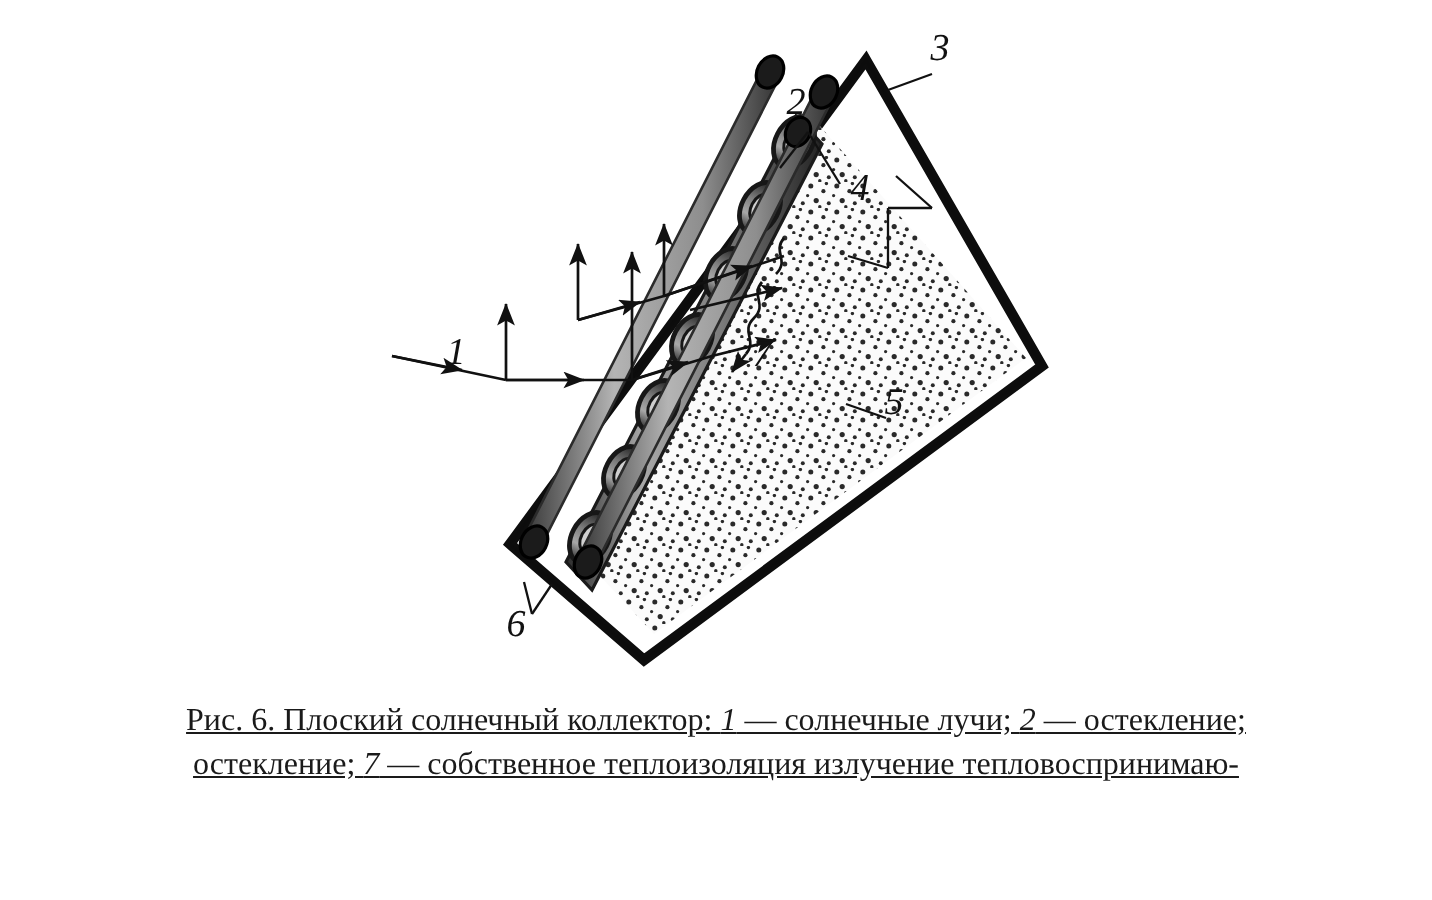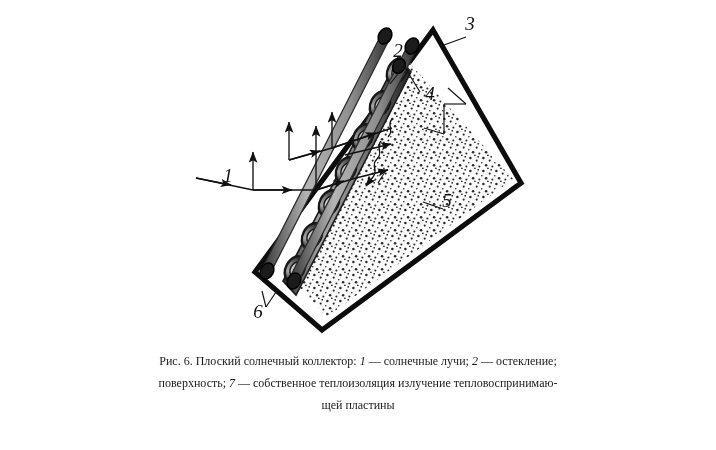--- a/index.html
+++ b/index.html
@@ -5,21 +5,21 @@
   html,body{margin:0;padding:0;}
   body{
     width:716px;height:450px;background:#ffffff;
     font-family:"Liberation Serif","DejaVu Serif",serif;
     overflow:hidden;position:relative;
   }
   #figure{position:absolute;left:0;top:0;width:716px;height:450px;}
   #diagram{position:absolute;left:0;top:0;width:716px;height:345px;}
   #caption{
     position:absolute;left:38px;top:350px;width:640px;
-    font-size:12px;line-height:22px;color:#1a1a1a;text-align:center;
+    font-size:16px;line-height:22px;color:#1a1a1a;text-align:center;text-decoration:underline;
   }
   #caption .ln{display:block;white-space:nowrap;}
   #caption .it{font-style:italic;}
   .lbl{font-style:italic;font-size:19px;fill:#111;font-family:"Liberation Serif","DejaVu Serif",serif;}
 </style>
 </head>
 <body>
 
 <div id="figure">
 
@@ -192,17 +192,16 @@
       <text class="lbl" x="470" y="30" text-anchor="middle">3</text>
       <text class="lbl" x="430" y="100" text-anchor="middle">4</text>
       <text class="lbl" x="447" y="207" text-anchor="middle">5</text>
       <text class="lbl" x="258" y="318" text-anchor="middle">6</text>
       <text class="lbl" x="381" y="183" text-anchor="middle">7</text>
     </g>
   </svg>
 
   <div id="caption">
     <span class="ln"><span>Рис. 6. Плоский солнечный коллектор: </span><span class="it">1</span><span> — солнечные лучи; </span><span class="it">2</span><span> — остекление;</span></span>
-    <span class="ln"><span>поверхность; </span><span class="it">7</span><span> — собственное теплоизоляция излучение тепловоспринимаю-</span></span>
-    <span class="ln"><span>щей пластины</span></span>
+    <span class="ln"><span>остекление; </span><span class="it">7</span><span> — собственное теплоизоляция излучение тепловоспринимаю-</span></span>
   </div>
 
 </div>
 
 </body></html>

